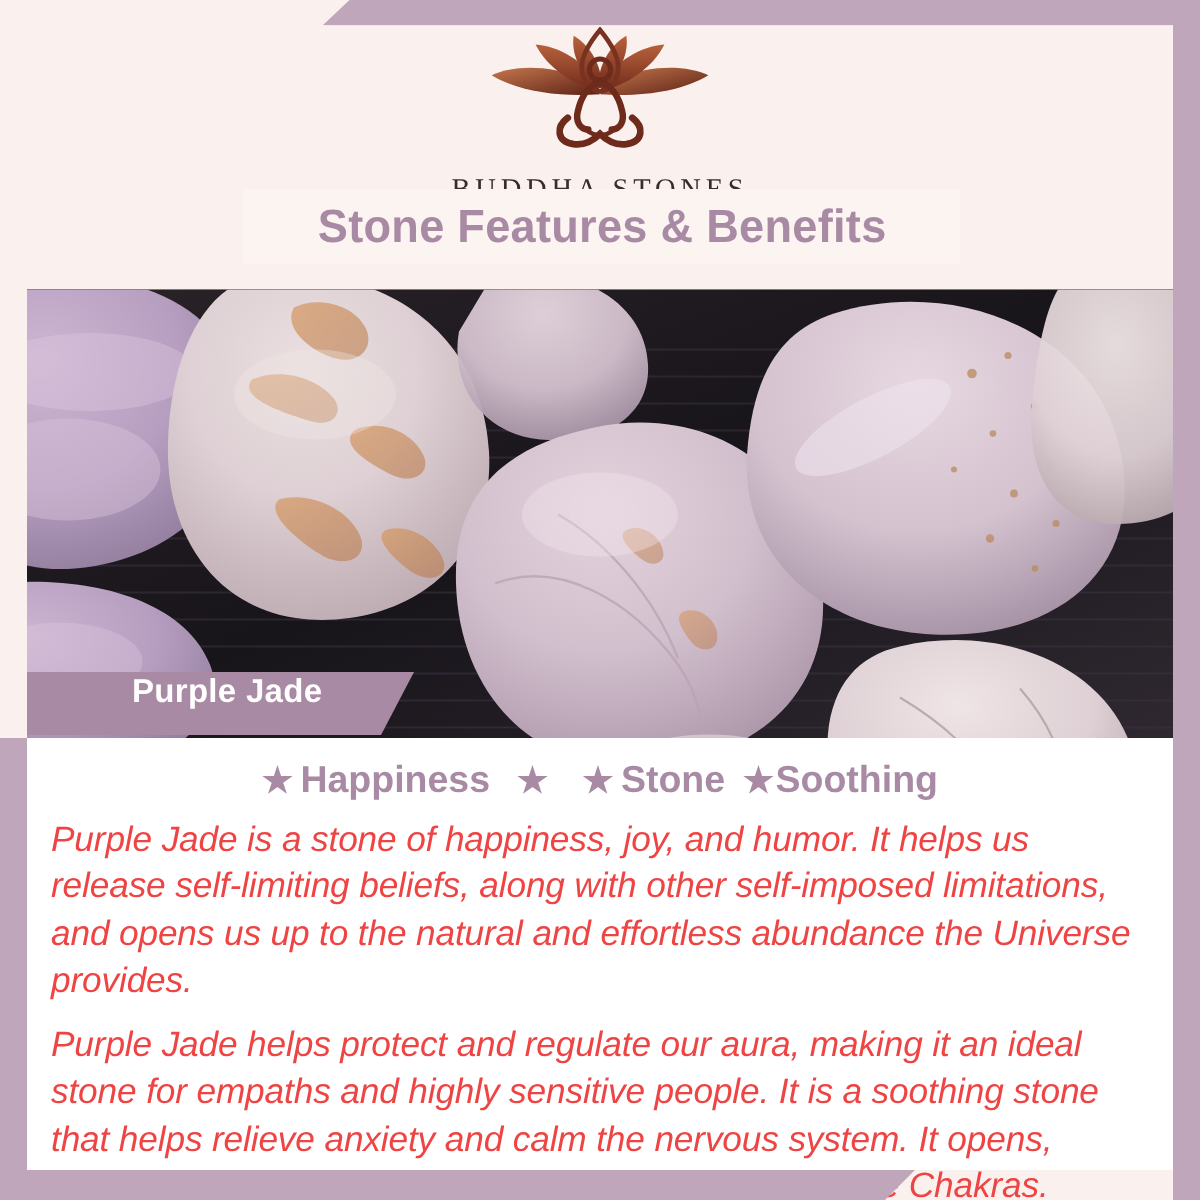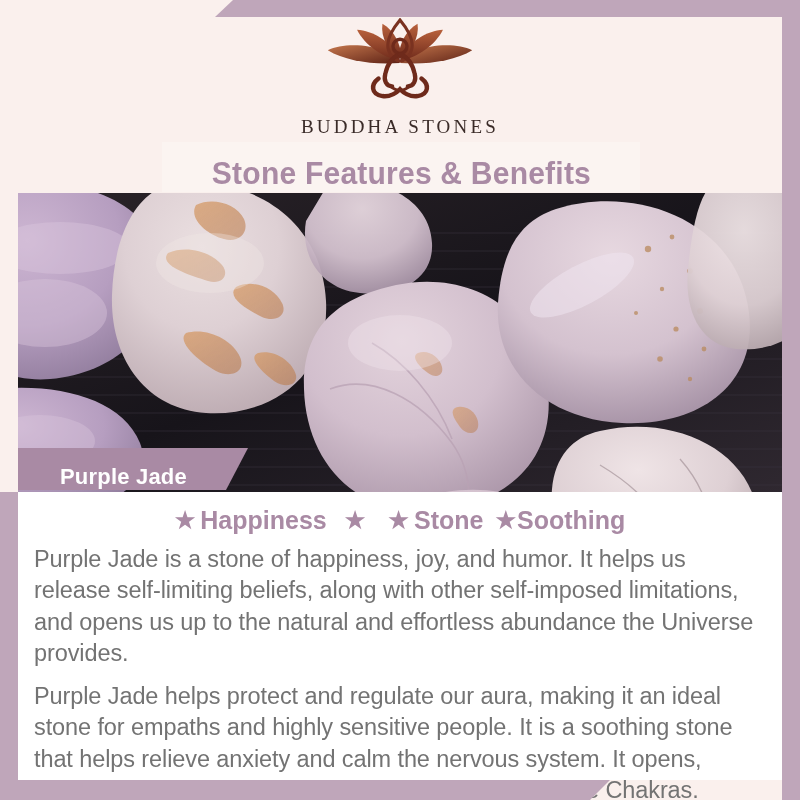--- a/index.html
+++ b/index.html
@@ -46,23 +46,23 @@
   }
   .logo-mark{width:180px;height:84px;display:block;}
   .logo-text{
     margin-top:2px;
     font-family:"Liberation Serif",serif;
     font-size:19px;letter-spacing:3.2px;color:#3a2b28;font-weight:400;
   }
 
   
   .banner{
-    position:absolute;top:142px;left:162px;width:478px;height:50px;
+    position:absolute;top:126px;left:162px;width:478px;height:50px;
     background:#fbf4f1;
-    display:flex;align-items:flex-end;justify-content:center;
+    display:flex;align-items:center;justify-content:center;
     z-index:5;
   }
   .banner-title{
     font-family:"Liberation Sans Narrow","Liberation Sans",sans-serif;
     font-weight:bold;font-size:31px;color:#a98aa4;
     letter-spacing:.2px;white-space:nowrap;
     transform:scaleX(.97);
   }
 
   
@@ -70,22 +70,23 @@
     position:absolute;top:193px;left:0;width:782px;height:299px;
     overflow:hidden;background:#211c20;z-index:2;
   }
   .photo svg{display:block;width:782px;height:299px;}
 
   
   .name-ribbon{
     position:absolute;left:18px;top:448px;width:230px;height:42px;
     background:#a98aa4;
     clip-path:polygon(0 0,100% 0,calc(100% - 22px) 100%,0 100%);
-    display:flex;align-items:flex-end;
+    display:flex;align-items:flex-start;
     z-index:5;
+    padding-left:28px;
   }
   .name-ribbon span{
     font-family:"Liberation Sans Narrow","Liberation Sans",sans-serif;
     font-weight:bold;font-size:22px;color:#ffffff;
     padding-left:42px;letter-spacing:.2px;white-space:nowrap;
   }
 
   
   .content{
     position:absolute;left:18px;top:492px;width:764px;height:288px;
@@ -102,22 +103,22 @@
     font-family:"Liberation Sans Narrow","Liberation Sans",sans-serif;
     font-weight:bold;font-size:25px;color:#a98aa4;white-space:nowrap;
   }
   .benefit .star{font-size:23px;line-height:1;margin-right:5px;}
   .benefit + .benefit{margin-left:18px;}
   .benefit.no-gap{margin-left:12px;}
   .benefit.no-gap .star{margin-right:1px;}
 
   .para{
     font-family:"Liberation Sans Narrow","Liberation Sans",sans-serif;
-    font-size:23.5px;line-height:1.34;color:#737373;
-    margin:0;padding:0 6px;letter-spacing:-.1px;
+    font-size:23.5px;line-height:1.34;color:#ef4444;
+    margin:0;padding:0 6px;letter-spacing:-.1px;font-style:italic;
   }
   .para.second{margin-top:11px;}
 </style>
 </head>
 <body>
 
 <div class="page">
 
   <div class="frame-top"></div>
   <div class="frame-right"></div>

